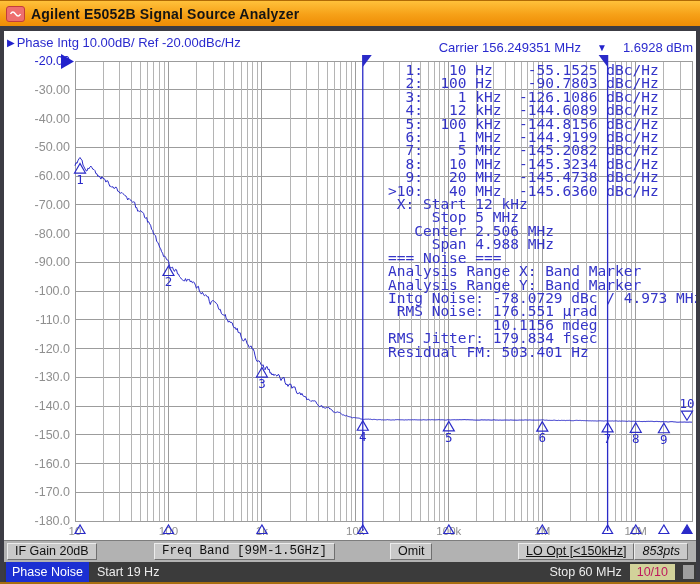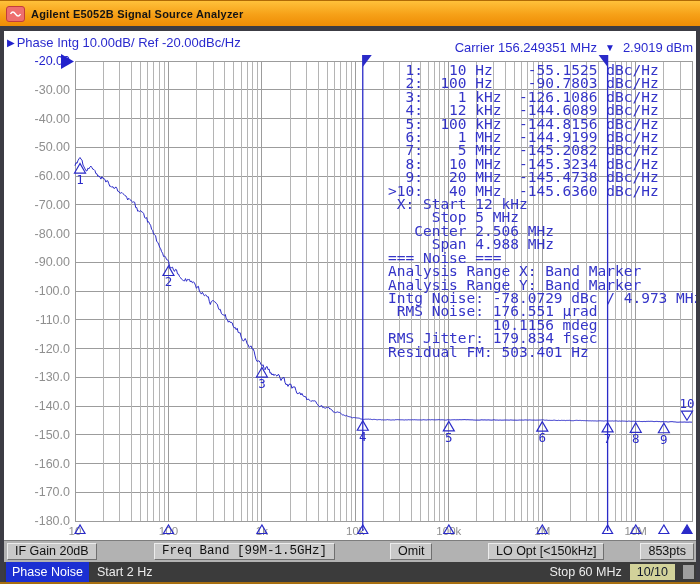--- a/index.html
+++ b/index.html
@@ -2,42 +2,42 @@
 <html><head>
 <meta charset="utf-8">
 <style>
   html,body{margin:0;padding:0;}
   body{width:700px;height:584px;background:#3c3c44;font-family:"Liberation Sans",sans-serif;}
   .window{width:700px;height:584px;display:flex;flex-direction:column;overflow:hidden;}
   .titlebar{height:26px;box-sizing:border-box;background:linear-gradient(#ffc13a,#f6a017 55%,#ee8d05);
     border-top:1px solid #b06a06;display:flex;align-items:center;padding:0 6px;gap:6px;flex:none;}
   .app-icon{width:17px;height:14px;border-radius:3px;background:#ee6f6f;border:1px solid #c23d3d;
     display:flex;align-items:center;justify-content:center;flex:none;}
-  .title-text{font-weight:bold;font-size:11px;color:#141414;letter-spacing:.2px;}
+  .title-text{font-weight:bold;font-size:14px;color:#141414;letter-spacing:.2px;}
   .content{position:relative;width:692px;height:509px;margin:5px 4px 0;background:#ffffff;overflow:hidden;flex:none;}
   .trace-header{position:absolute;left:3px;top:4px;font-size:13px;color:#2a2ace;display:flex;align-items:center;gap:2px;z-index:3;}
   .tri-right{font-size:10px;line-height:10px;color:#2222cc;}
-  .carrier{position:absolute;right:3px;top:9px;font-size:13px;color:#2a2ace;display:flex;align-items:center;gap:8px;z-index:3;}
+  .carrier{position:absolute;right:3px;top:9px;font-size:13px;color:#2a2ace;display:flex;align-items:center;gap:16px;z-index:3;}
   .tri-down{font-size:10px;line-height:10px;color:#2222cc;}
   #plot-svg{position:absolute;left:0;top:0;z-index:1;}
   #info{position:absolute;left:384px;top:33px;margin:0;z-index:2;
     font-family:"DejaVu Sans Mono",monospace;font-size:14.5px;line-height:13.4px;
     color:#3434c8;white-space:pre;}
   #overlay-svg{position:absolute;left:0;top:0;z-index:4;pointer-events:none;}
   .softkeys{height:22px;margin:0 4px;background:#b2b2b2;border-top:1px solid #7d7d7d;box-sizing:border-box;
     position:relative;flex:none;}
   .skb{position:absolute;top:2px;height:17px;line-height:15px;box-sizing:border-box;padding:0 7px;
     font-size:12.5px;color:#111;background:#c9c9c9;border:1px solid #6f6f6f;
     border-top-color:#ececec;border-left-color:#ececec;white-space:nowrap;text-align:center;}
-  .sk1{left:3px;} .sk2{left:150px;font-family:Liberation Mono, monospace;} .sk3{left:386px;} .sk4{left:484px;} .sk5{right:2px;}
+  .sk1{left:3px;} .sk2{left:150px;font-family:Liberation Mono, monospace;} .sk3{left:386px;} .sk4{left:514px;text-decoration:underline;} .sk5{right:8px;font-style:italic;}
   .statusbar{height:20px;margin:0 4px;background:#3b3b3b;display:flex;align-items:center;
     padding:0 2px;gap:8px;color:#ececec;font-size:12.5px;box-sizing:border-box;flex:none;}
   .mode-chip{background:#1b2fd2;color:#fff;padding:11px 6px;flex:none;}
   .spacer{flex:1;}
-  .counter-chip{background:#d2d29a;color:#0f172a;padding:1px 7px;flex:none;}
+  .counter-chip{background:#d2d29a;color:#be185d;padding:1px 7px;flex:none;}
   .grip{width:11px;height:14px;background:#9f9f9f;flex:none;}
   .bottomstrip{height:2px;background:#a86f10;flex:none;}
 </style>
 </head>
 <body>
 
 <div class="window">
 
   <div class="titlebar">
     <span class="app-icon">
@@ -49,21 +49,21 @@
   </div>
 
   <div class="content">
     <div class="trace-header">
       <span class="tri-right">▶</span>
       <span>Phase Intg 10.00dB/ Ref -20.00dBc/Hz</span>
     </div>
     <div class="carrier">
       <span>Carrier 156.249351 MHz</span>
       <span class="tri-down">▼</span>
-      <span>2.9019 dBm</span>
+      <span>1.6928 dBm</span>
     </div>
     <svg id="plot-svg" width="692" height="509">
         <g shape-rendering="crispEdges">
           <line x1="71" x2="688" y1="30" y2="30" stroke="#9c9c9c" stroke-width="1"></line>
           <line x1="71" x2="688" y1="58.75" y2="58.75" stroke="#9c9c9c" stroke-width="1"></line>
           <line x1="71" x2="688" y1="87.5" y2="87.5" stroke="#9c9c9c" stroke-width="1"></line>
           <line x1="71" x2="688" y1="116.25" y2="116.25" stroke="#9c9c9c" stroke-width="1"></line>
           <line x1="71" x2="688" y1="145" y2="145" stroke="#9c9c9c" stroke-width="1"></line>
           <line x1="71" x2="688" y1="173.75" y2="173.75" stroke="#9c9c9c" stroke-width="1"></line>
           <line x1="71" x2="688" y1="202.5" y2="202.5" stroke="#9c9c9c" stroke-width="1"></line>
@@ -233,21 +233,21 @@
   <div class="softkeys">
     <button class="skb sk1">IF Gain 20dB</button>
     <button class="skb sk2">Freq Band [99M-1.5GHz]</button>
     <button class="skb sk3">Omit</button>
     <button class="skb sk4">LO Opt [&lt;150kHz]</button>
     <button class="skb sk5">853pts</button>
   </div>
 
   <div class="statusbar">
     <span class="mode-chip">Phase Noise</span>
-    <span>Start 2 Hz</span>
+    <span>Start 19 Hz</span>
     <span class="spacer"></span>
     <span>Stop 60 MHz</span>
     <span class="counter-chip">10/10</span>
     <span class="grip"></span>
   </div>
 
   <div class="bottomstrip"></div>
 </div>
 
 </body></html>

